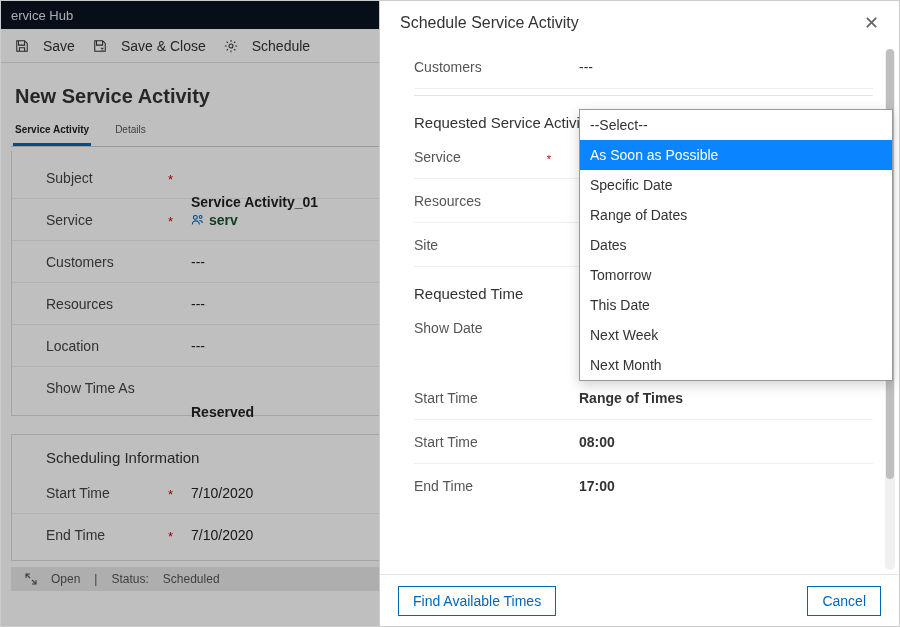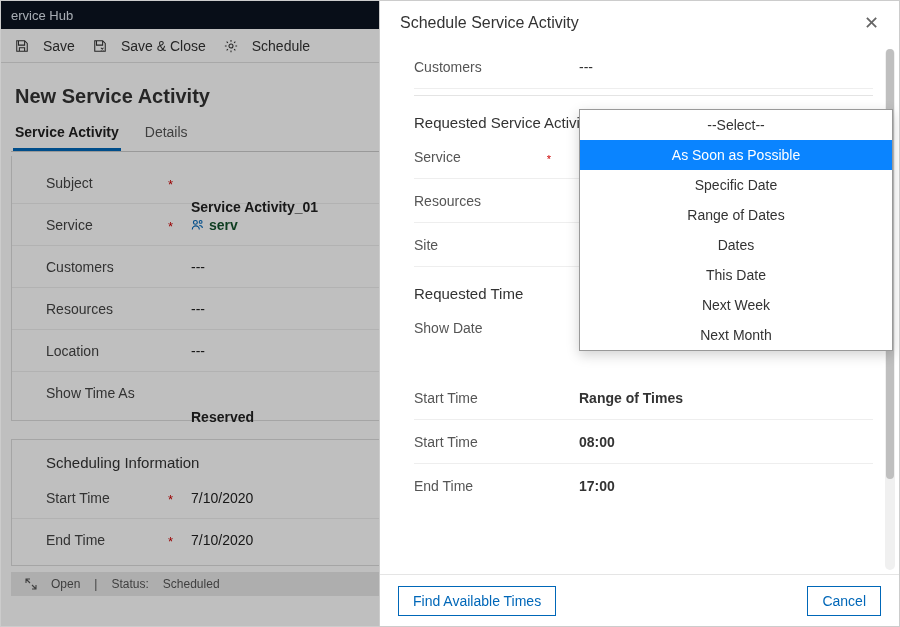--- a/index.html
+++ b/index.html
@@ -12,21 +12,21 @@
     
     .topbar { height: 28px; background: #0b1320; color: #dfe6ef; font-size: 13px; display: flex; align-items: center; padding-left: 10px; }
     
     .cmdbar { height: 34px; background: #fff; border-bottom: 1px solid #e1e1e1; display: flex; align-items: center; gap: 18px; padding: 0 14px; font-size: 14px; color: #333; }
     .cmdbar .cmd { display: flex; align-items: center; gap: 14px; cursor: pointer; }
     .cmdicon { width: 14px; height: 14px; display: inline-block; }
     
     .formwrap { padding: 14px 10px 0 10px; }
     .formtitle { font-size: 20px; font-weight: 600; color: #333; margin: 8px 0 10px 4px; }
     .tabs { display: flex; gap: 22px; border-bottom: 1px solid #ccc; margin-bottom: 4px; padding-left: 2px; }
-    .tab { font-size: 14px; color: #555; padding: 6px 2px 8px 2px; cursor: pointer; }
+    .tab { font-size: 10px; color: #555; padding: 6px 2px 8px 2px; cursor: pointer; }
     .tab.active { font-weight: 600; color: #222; border-bottom: 3px solid #0067b8; }
     .card { border: 1px solid #ddd; border-top: none; padding: 6px 0 6px 0; }
     .frow { display: flex; align-items: center; height: 42px; padding: 0 14px 0 34px; border-bottom: 1px solid #eee; font-size: 14px; }
     .frow:last-child { border-bottom: none; }
     .flabel { width: 145px; color: #444; position: relative; }
     .req { color: #c00; position: absolute; right: 18px; top: 2px; font-size: 13px; }
     .fval { color: #222; }
     .fval.bold { font-weight: 600; margin-top: 48px; }
     .fval.link { color: #14532d; font-weight: 600; display: flex; align-items: center; gap: 4px; }
     .card2 { border: 1px solid #ddd; margin-top: 18px; padding: 8px 0 4px 0; }
@@ -47,21 +47,21 @@
     .mlabel .ast { color: #c00; font-size: 11px; position: absolute; right: 28px; top: 4px; }
     .mval { color: #333; }
     .mval.bold { font-weight: 600; }
     .msection { font-size: 15px; color: #333; margin: 18px 0 4px 0; }
     .firsthr { border: none; border-top: 1px solid #e4e4e4; margin-top: 6px; }
 
     .selectbox { position: relative; border: 1px solid #aaa; height: 28px; max-width: 305px; display: flex; align-items: center; padding: 0 26px 0 10px; font-size: 14px; color: #333; }
     .selectbox .arr { position: absolute; right: 6px; top: 5px; font-size: 13px; color: #555; border-left: 1px solid #888; padding-left: 6px; }
 
     
-    .dropdown { position: absolute; left: 199px; top: 64px; width: 314px; background: #fff; border: 1px solid #999; box-shadow: 0 4px 12px rgba(0,0,0,0.18); z-index: 20; text-align: center; }
+    .dropdown { position: absolute; left: 199px; top: 64px; width: 314px; background: #fff; border: 1px solid #999; box-shadow: 0 4px 12px rgba(0,0,0,0.18); z-index: 20; }
     .dropdown .opt { padding: 7px 10px; font-size: 14px; color: #333; cursor: pointer; }
     .dropdown .opt.sel { background: #0a84ff; color: #fff; }
 
     
     .mfoot { height: 52px; border-top: 1px solid #e5e5e5; display: flex; align-items: center; justify-content: space-between; padding: 0 18px; gap: 12px; }
     .btn { border: 1px solid #0067b8; color: #0067b8; background: #fff; font-size: 14px; padding: 6px 14px; cursor: pointer; }
 
     svg { display: block; }
   </style>
 </head>
@@ -228,20 +228,21 @@
         <div class="mlabel">End Time</div>
         <div class="mval bold">17:00</div>
       </div>
 
       <div class="dropdown">
         <div class="opt">--Select--</div>
         <div class="opt sel">As Soon as Possible</div>
         <div class="opt">Specific Date</div>
         <div class="opt">Range of Dates</div>
         <div class="opt">Dates</div>
+        <div class="opt">Tomorrow</div>
         <div class="opt">This Date</div>
         <div class="opt">Next Week</div>
         <div class="opt">Next Month</div>
       </div>
 
     </div>
     <div class="scrollbar">
       <div class="scrollthumb"></div>
     </div>
   </div>

